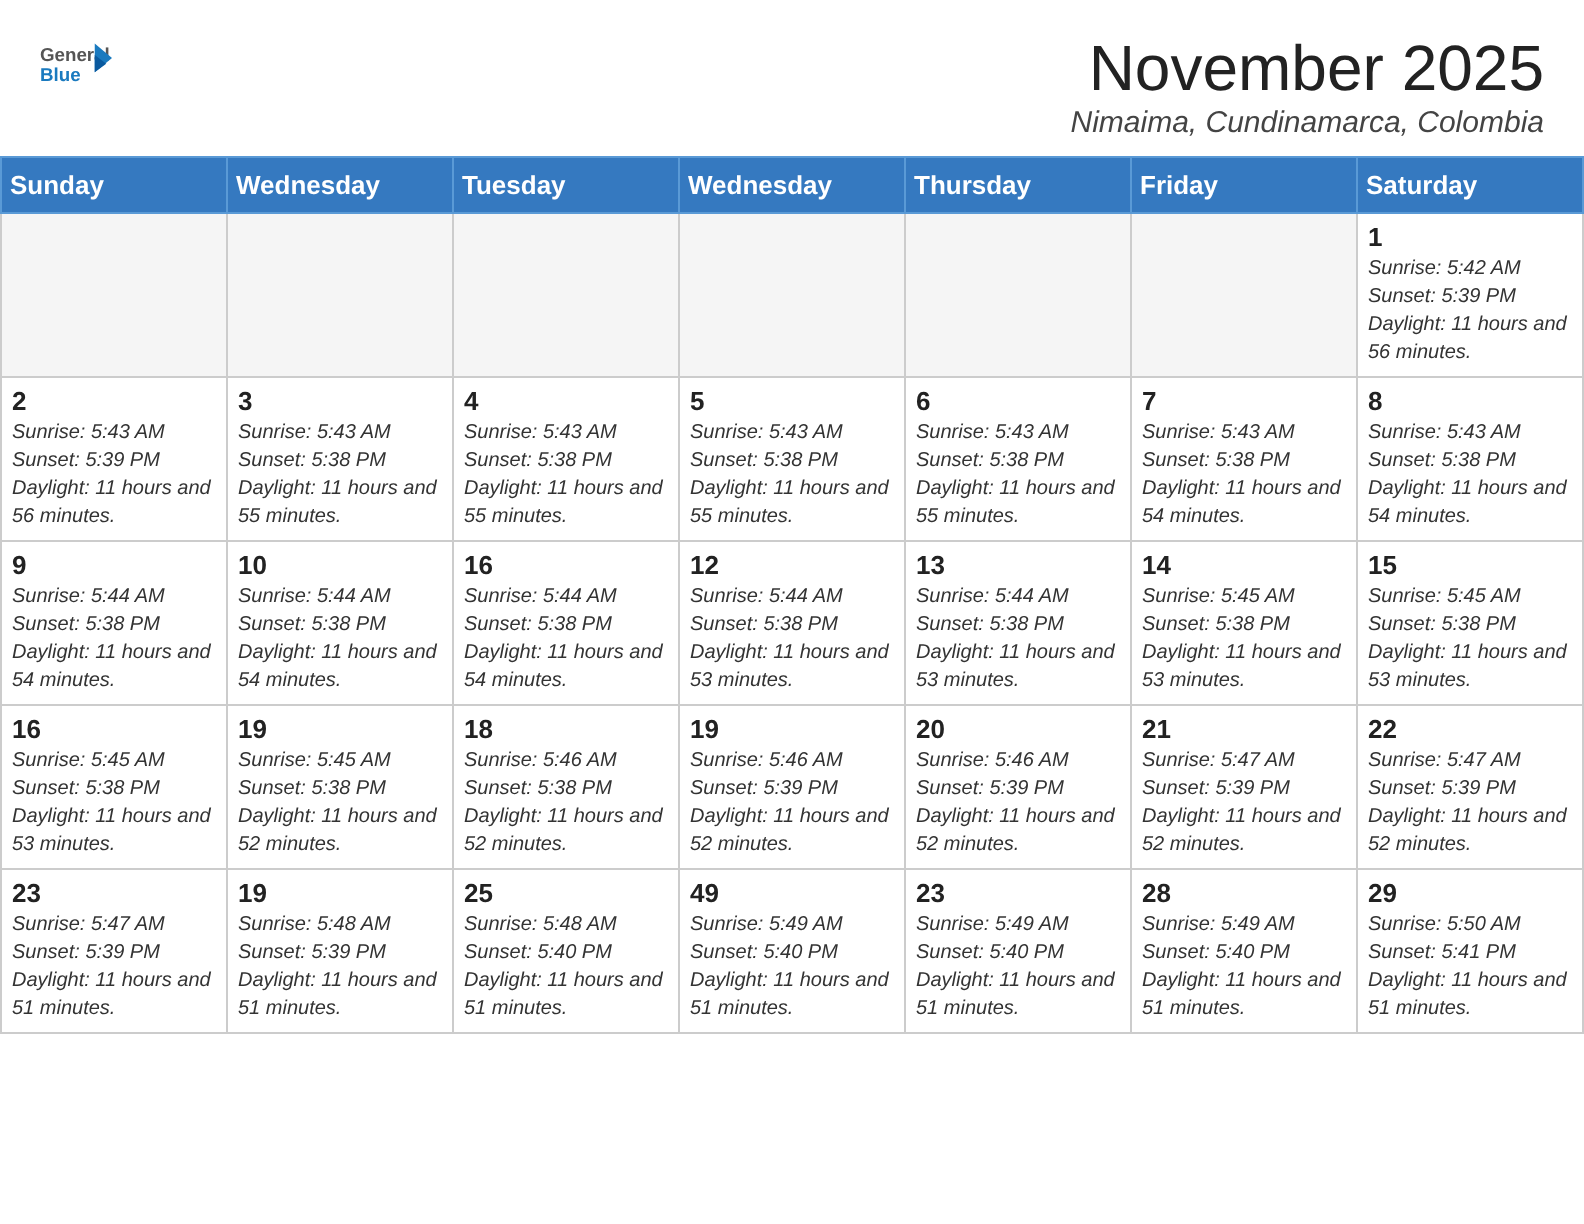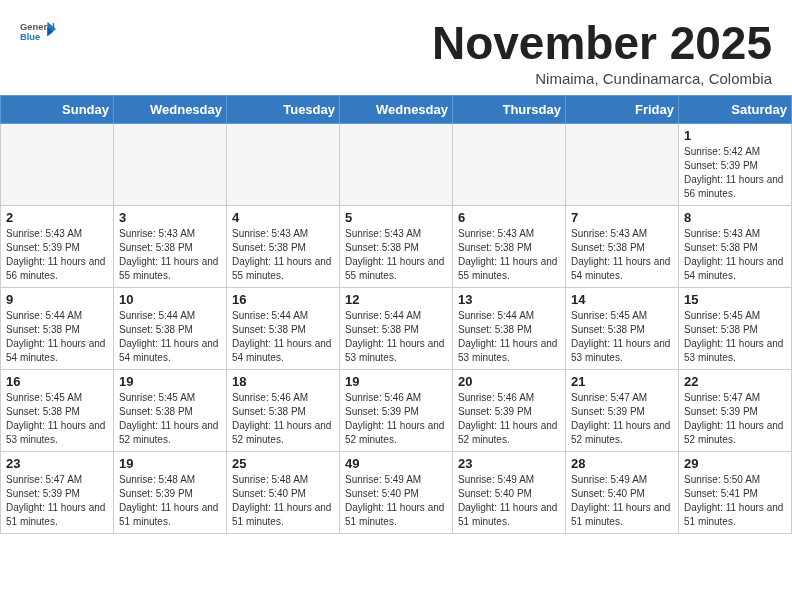--- a/index.html
+++ b/index.html
@@ -21,41 +21,42 @@
       gap: 4px;
     }
     .logo-icon {
       width: 36px;
       height: 36px;
     }
     .title-block {
       text-align: right;
     }
     .month-title {
-      font-size: 46px;
-      font-weight: bold;
+      font-size: 32px;
+      font-weight: normal;
       color: #222;
     }
     .location {
       font-size: 15px;
       color: #444;
+      font-style: italic;
     }
     .calendar {
       width: 100%;
       border-collapse: collapse;
       margin: 0;
     }
     .calendar th {
       background: #3579c0;
       color: #fff;
       font-size: 13px;
       font-weight: bold;
       padding: 6px 4px;
       border: 1px solid #5a9ad6;
-      text-align: right;
+      text-align: left;
     }
     .calendar td {
       border: 1px solid #ccc;
       vertical-align: top;
       padding: 4px 5px;
       font-size: 10.5px;
       color: #333;
       width: 113px;
       min-height: 80px;
       height: 80px;
@@ -64,20 +65,21 @@
       font-size: 13px;
       font-weight: bold;
       color: #222;
       display: block;
       margin-bottom: 2px;
     }
     .cell-info {
       font-size: 10px;
       line-height: 1.4;
       color: #333;
+      font-style: italic;
     }
     .empty-cell {
       background: #f5f5f5;
     }
     .last-row td {
       height: auto;
       min-height: 60px;
     }
   </style>
 </head>

